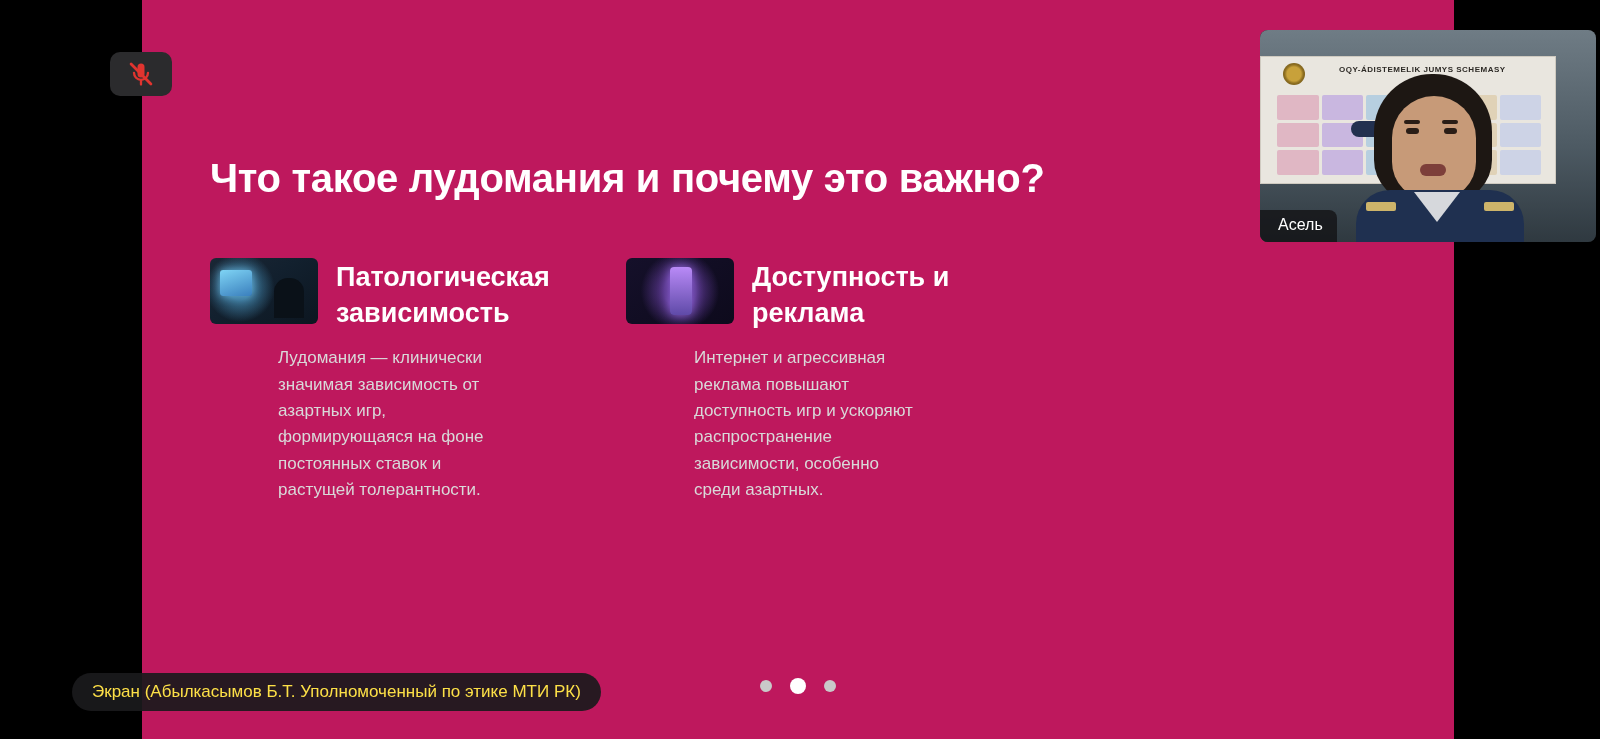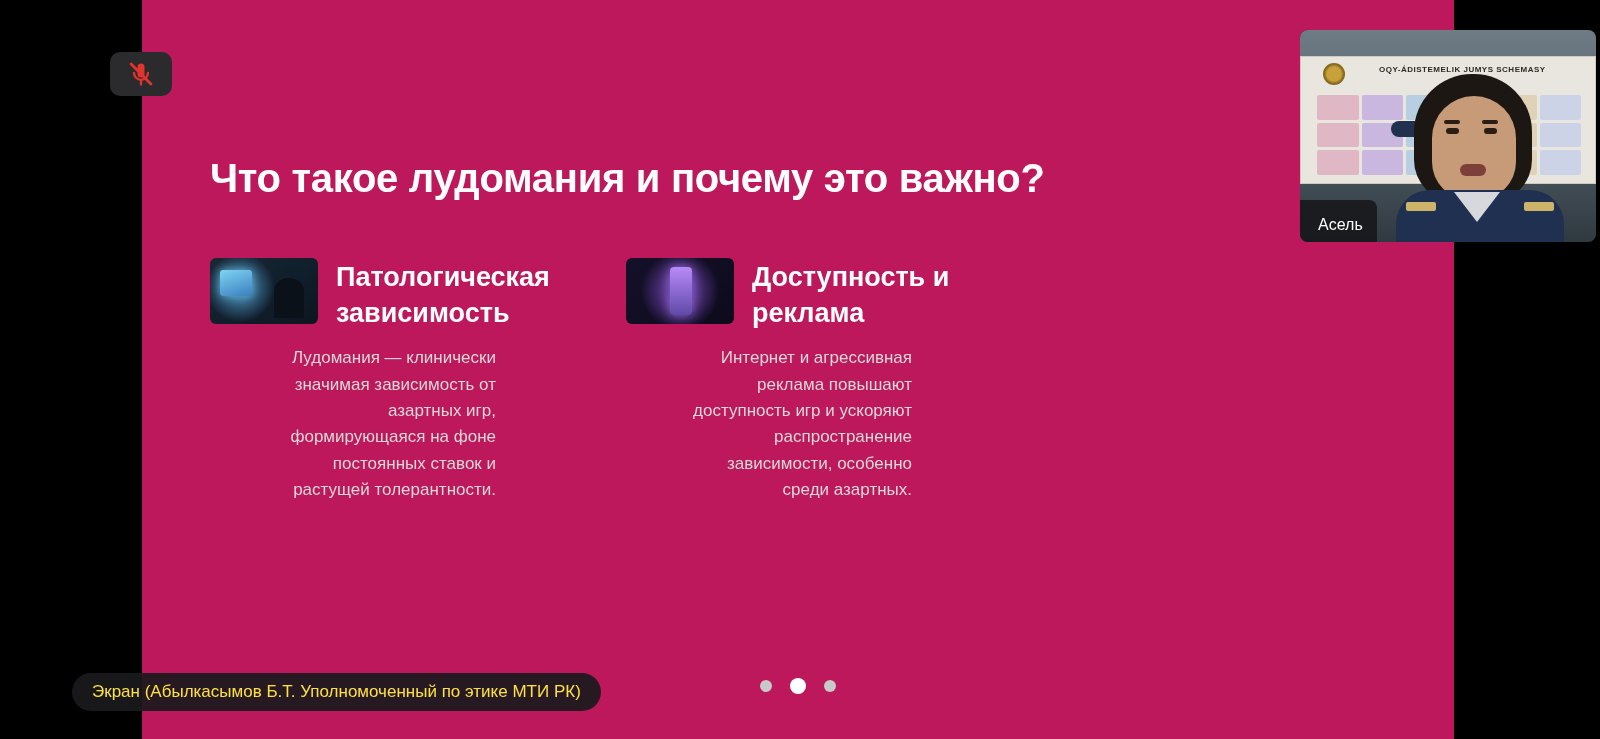--- a/index.html
+++ b/index.html
@@ -115,26 +115,25 @@
   .col-title {
     color: #ffffff;
     font-size: 27px;
     font-weight: bold;
     line-height: 1.32;
     padding-top: 2px;
   }
 
   .col-body {
     margin-top: 14px;
-    margin-left: 54px;
+    margin-left: 68px;
     color: #d9d9d9;
     font-size: 17px;
     line-height: 1.55;
     max-width: 232px;
-    text-align: right;
   }
 
   
   .dots {
     position: absolute;
     left: 50%;
     bottom: 45px;
     transform: translateX(-50%);
     display: flex;
     gap: 18px;
@@ -160,21 +159,21 @@
     display: flex;
     align-items: center;
     justify-content: center;
   }
   .mic-pill svg { display: block; }
 
   
   .video-tile {
     position: absolute;
     right: 4px; top: 30px;
-    width: 296px; height: 212px;
+    width: 336px; height: 212px;
     background: #1b1b1d;
     border-radius: 8px;
     overflow: hidden;
   }
   .video-inner {
     position: absolute;
     inset: 0;
     background: linear-gradient(180deg, #6f7c85 0%, #4d5a63 55%, #2f3940 100%);
   }
   .vid-poster {
@@ -291,21 +290,21 @@
     width: 30px; height: 9px;
     background: #cdb46a;
     border-radius: 2px;
   }
   .person .epaulette.left { left: 10px; }
   .person .epaulette.right { right: 10px; }
 
   .video-name {
     position: absolute;
     left: 0; bottom: 0;
-    padding: 16px 14px 8px 18px;
+    padding: 6px 14px 8px 18px;
     background: rgba(20,20,22,0.82);
     color: #ffffff;
     font-size: 16px;
     border-top-right-radius: 8px;
   }
 
   
   .share-label {
     position: absolute;
     left: 72px; bottom: 28px;

